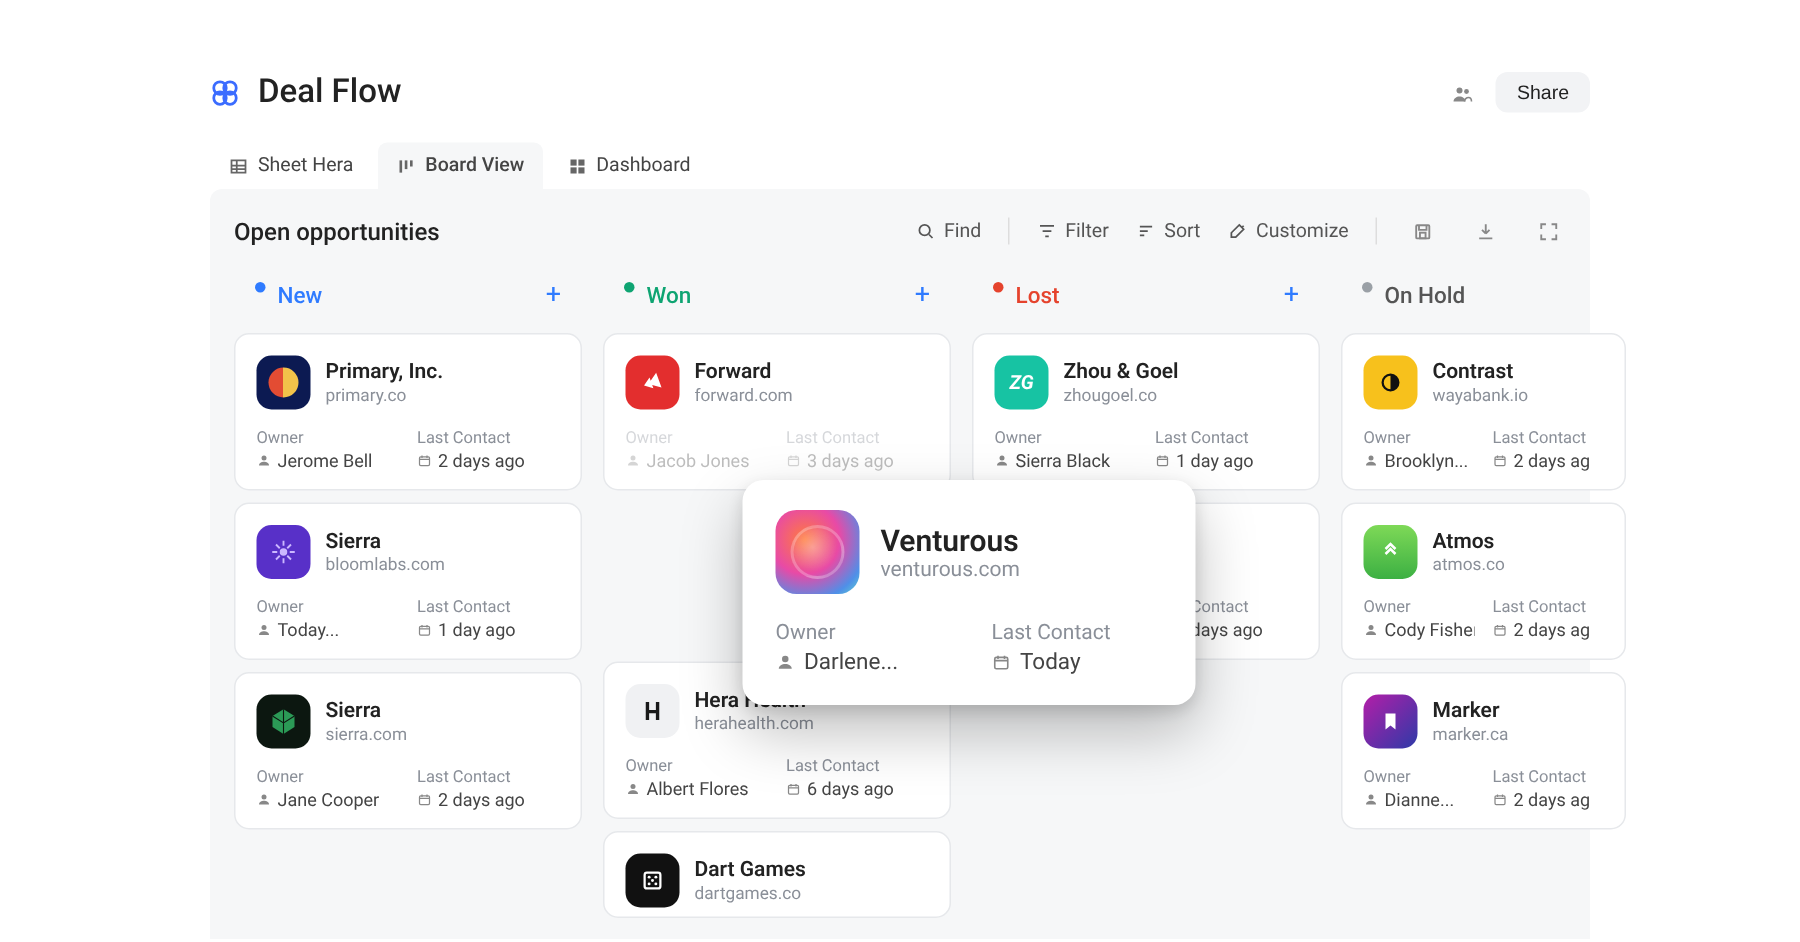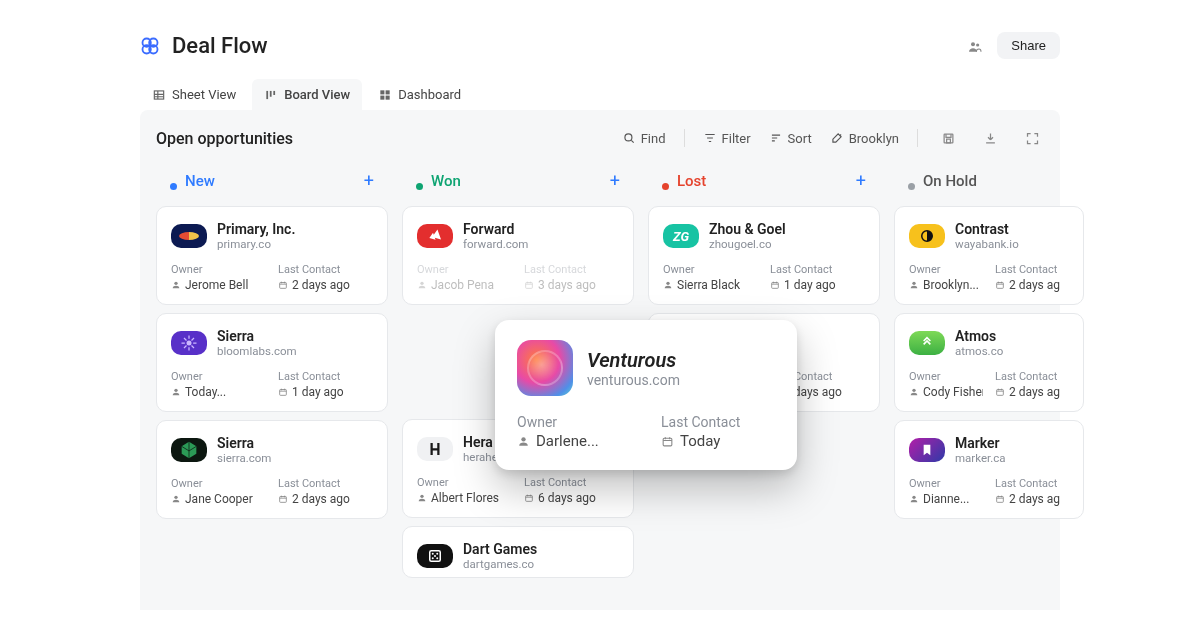--- a/index.html
+++ b/index.html
@@ -5,21 +5,21 @@
   * { box-sizing: border-box; margin: 0; padding: 0; }
   body {
     font-family: -apple-system, BlinkMacSystemFont, "Segoe UI", Roboto, Helvetica, Arial, sans-serif;
     background: #fff;
     width: 1200px;
     height: 628px;
     overflow: hidden;
     color: #1a1a1a;
   }
   .page {
-    padding: 32px 140px 0 140px;
+    padding: 48px 140px 0 140px;
   }
   
   .header-row {
     display: flex;
     align-items: center;
     justify-content: space-between;
     margin-bottom: 20px;
   }
   .header-left {
     display: flex;
@@ -131,21 +131,21 @@
   }
   .col:last-child { flex: 0 0 190px; }
   .col-head {
     display: flex;
     align-items: center;
     justify-content: space-between;
     padding: 6px 14px 8px 14px;
   }
   .col-head-left {
     display: inline-flex;
-    align-items: flex-end;
+    align-items: flex-start;
     gap: 8px;
     font-weight: 500;
     font-size: 15px;
   }
   .dot {
     width: 7px; height: 7px; border-radius: 50%;
   }
   .dot-blue { background: #2f7bff; }
   .dot-green { background: #0ea472; }
   .dot-red { background: #e5432d; }
@@ -170,21 +170,21 @@
     display: flex;
     flex-direction: column;
     gap: 12px;
   }
   .card-top {
     display: flex;
     align-items: center;
     gap: 10px;
   }
   .app-icon {
-    width: 36px; height: 24px;
+    width: 36px; height: 36px;
     border-radius: 10px;
     display: flex;
     align-items: center;
     justify-content: center;
     flex-shrink: 0;
     color: #fff;
     font-weight: 700;
     font-size: 14px;
   }
   .card-titles { display: flex; flex-direction: column; min-width: 0; }
@@ -219,21 +219,21 @@
     overflow: hidden;
   }
   .drag-icon::after {
     content: '';
     position: absolute;
     inset: 10px;
     border-radius: 50%;
     background: radial-gradient(circle at 40% 40%, rgba(255,255,255,0.35), rgba(255,255,255,0) 60%);
     border: 2px solid rgba(255,255,255,0.25);
   }
-  .drag-name { font-size: 20px; font-weight: 600; color: #222; font-style: italic; }
+  .drag-name { font-size: 20px; font-weight: 600; color: #222; }
   .drag-sub { font-size: 14px; color: #8a8f98; text-align: right; }
   .drag-meta { display: flex; gap: 30px; }
   .drag-meta .meta-label { font-size: 14px; }
   .drag-meta .meta-val { font-size: 15px; gap: 6px; }
   .drag-meta .meta-val svg { width: 13px; height: 13px; }
 
   
   .ic-primary { background: #0c1a52; position: relative; }
   .ic-primary::before { content:''; position:absolute; inset:8px; border-radius:50%; background: linear-gradient(90deg,#e34c33 50%,#f2c34a 50%); }
   .ic-bloom { background: #5830c8; }
@@ -287,21 +287,21 @@
       <button class="share-btn">Share</button>
     </div>
   </div>
 
   <div class="tabs-row">
     <div class="view-tab">
       <svg viewBox="0 0 24 24" fill="none" stroke="currentColor" stroke-width="2">
           <rect x="4" y="5" width="16" height="14"></rect>
           <path d="M4 11h16M4 15h16M10 5v14"></path>
         </svg>
-      <span>Sheet View</span>
+      <span>Sheet Hera</span>
     </div>
     <div class="view-tab active">
       <svg viewBox="0 0 24 24" fill="currentColor">
           <rect x="4" y="5" width="3" height="14"></rect>
           <rect x="10" y="5" width="3" height="10"></rect>
           <rect x="16" y="5" width="3" height="7"></rect>
         </svg>
       <span>Board View</span>
     </div>
     <div class="view-tab">
@@ -337,21 +337,21 @@
           <svg viewBox="0 0 24 24" fill="none" stroke="currentColor" stroke-width="2">
               <path d="M5 7h14M5 12h9M5 17h5"></path>
             </svg>
           <span>Sort</span>
         </span>
         <span class="tool">
           <svg viewBox="0 0 24 24" fill="none" stroke="currentColor" stroke-width="2">
               <path d="M14 5l5 5-9 9H5v-5z"></path>
               <path d="M17 8l2-2"></path>
             </svg>
-          <span>Brooklyn</span>
+          <span>Customize</span>
         </span>
         <span class="sep"></span>
         <span class="icon-btn">
           <svg viewBox="0 0 24 24" width="15" height="15" fill="none" stroke="currentColor" stroke-width="2">
               <rect x="5" y="5" width="14" height="14" rx="1"></rect>
               <path d="M8 5v5h8V5"></path>
               <rect x="9" y="13" width="6" height="6"></rect>
             </svg>
         </span>
         <span class="icon-btn">
@@ -509,21 +509,21 @@
             </div>
           </div>
           <div class="card-meta faded">
             <div class="meta-col">
               <span class="meta-label">Owner</span>
               <span class="meta-val">
                   <svg viewBox="0 0 24 24" fill="currentColor">
                     <circle cx="12" cy="8" r="4"></circle>
                     <path d="M4 20c0-4 4-6 8-6s8 2 8 6"></path>
                   </svg>
-                  <span>Jacob Pena</span>
+                  <span>Jacob Jones</span>
                 </span>
             </div>
             <div class="meta-col">
               <span class="meta-label">Last Contact</span>
               <span class="meta-val">
                   <svg viewBox="0 0 24 24" fill="none" stroke="currentColor" stroke-width="2">
                     <rect x="4" y="6" width="16" height="14" rx="2"></rect>
                     <path d="M4 10h16M8 4v4M16 4v4"></path>
                   </svg>
                   <span>3 days ago</span>

